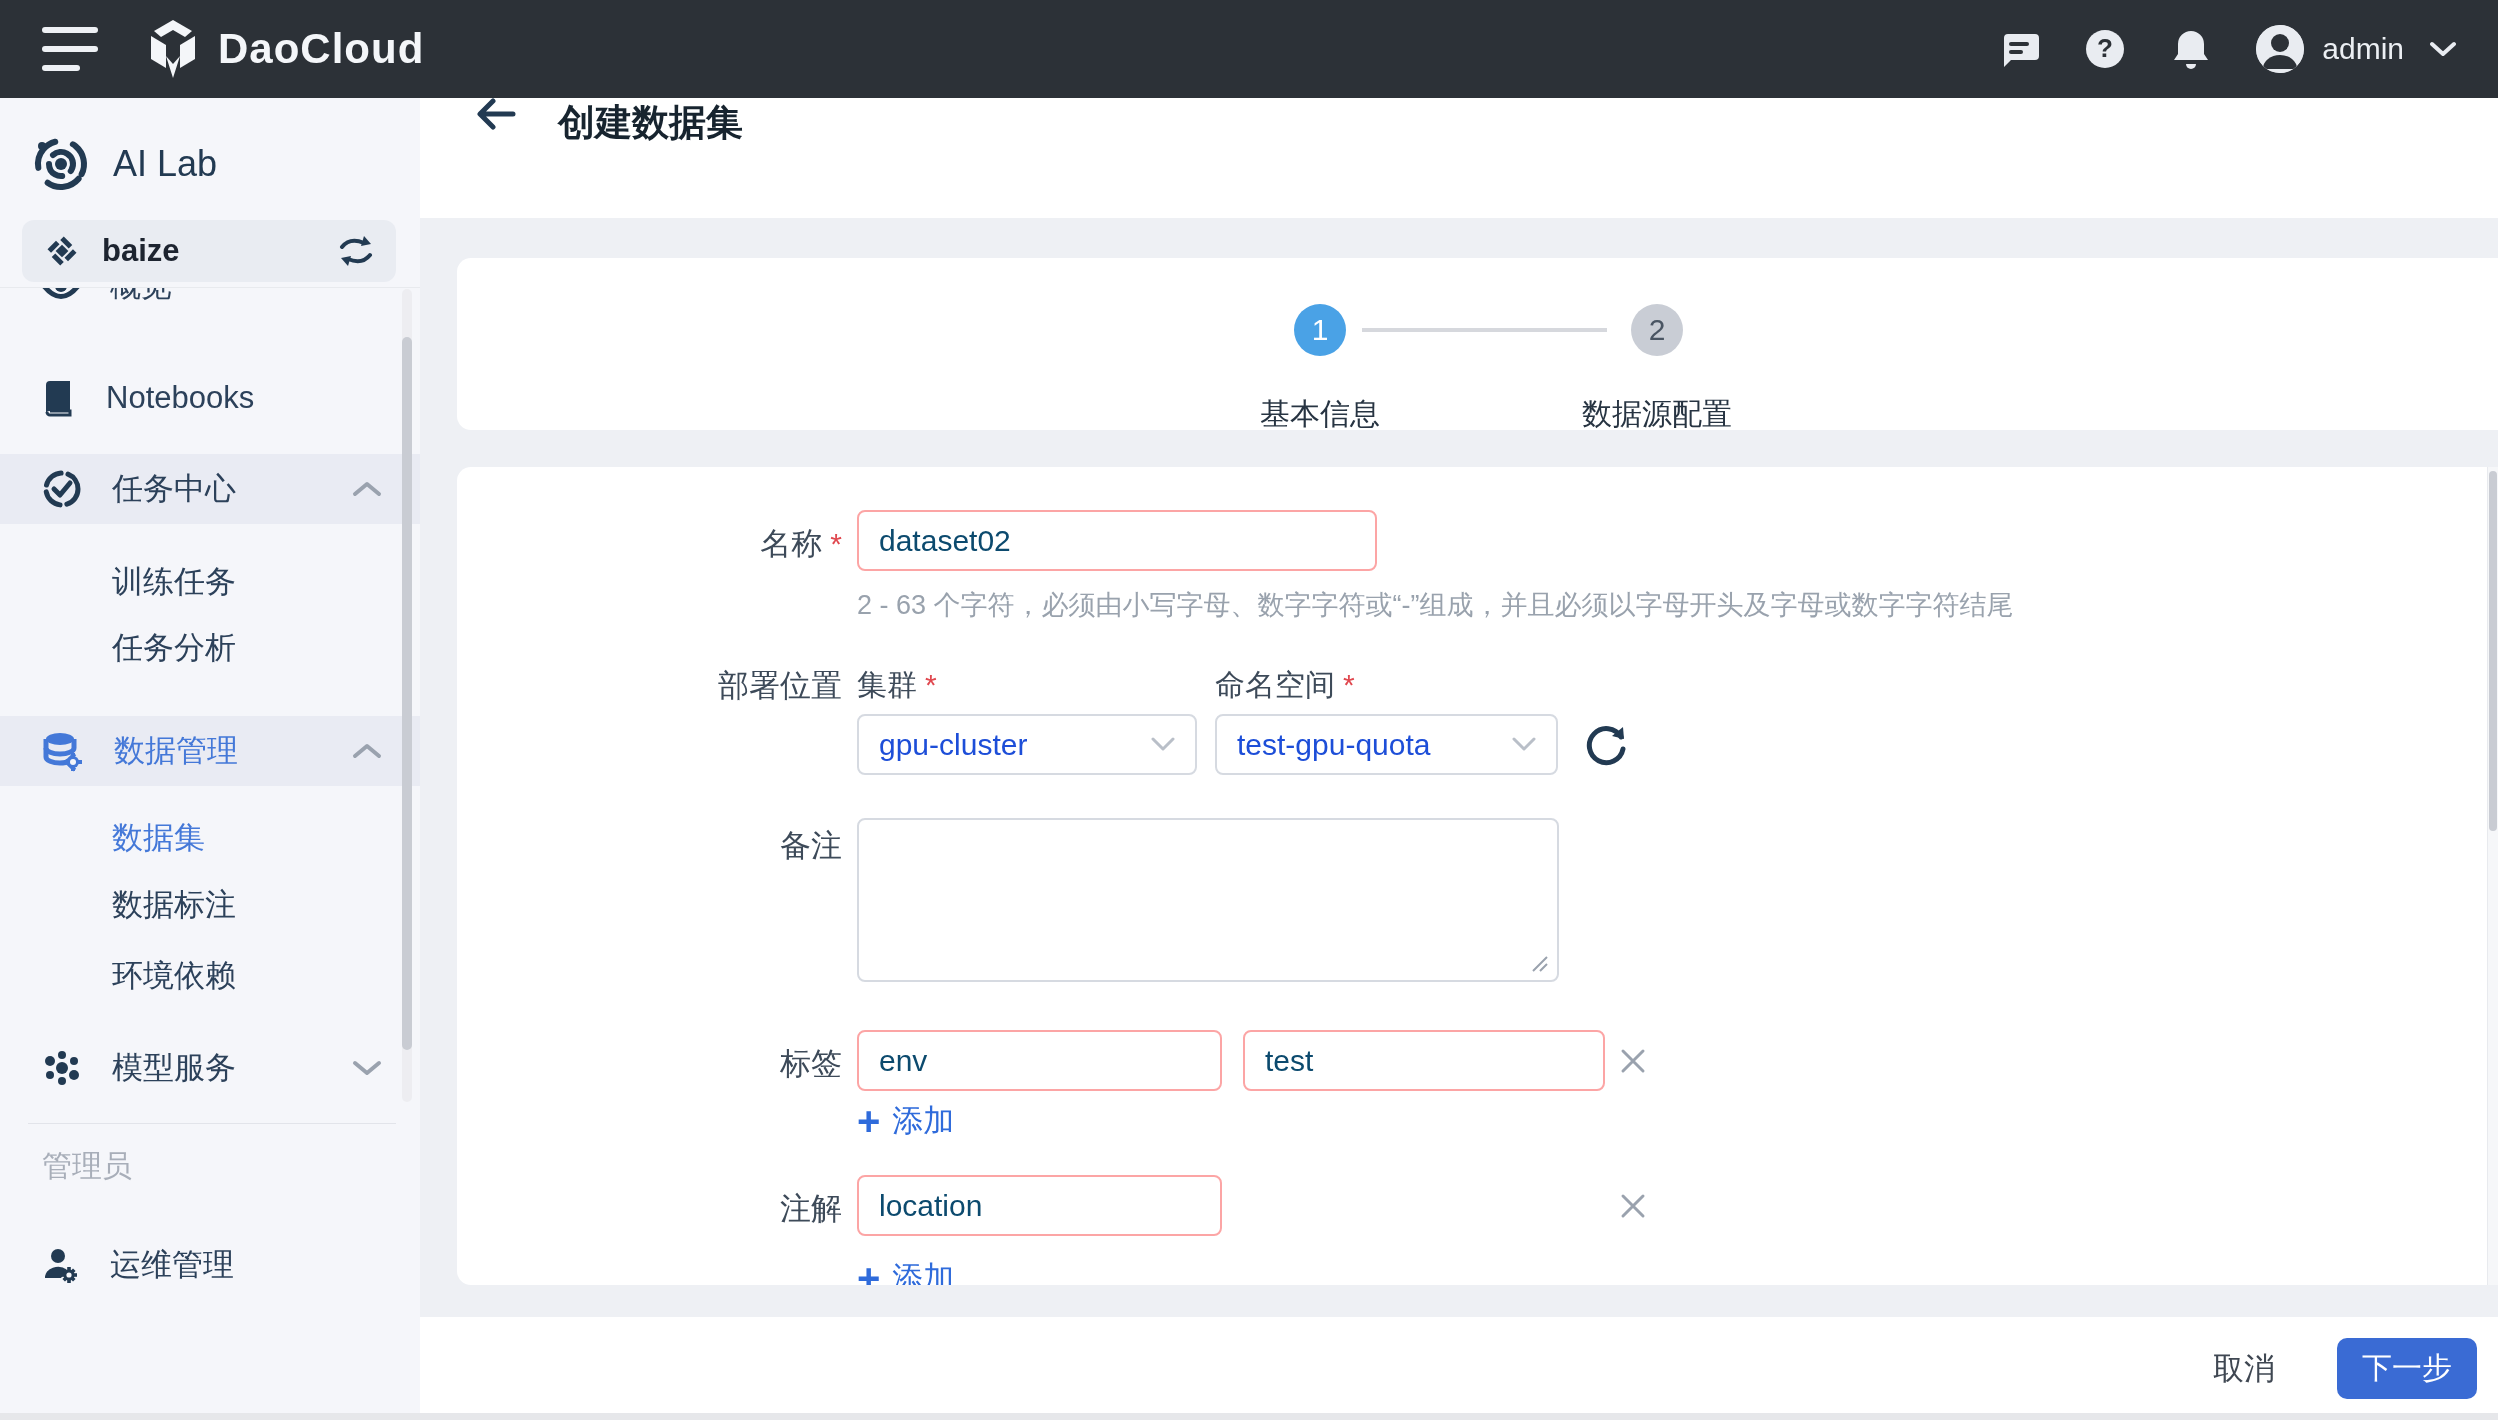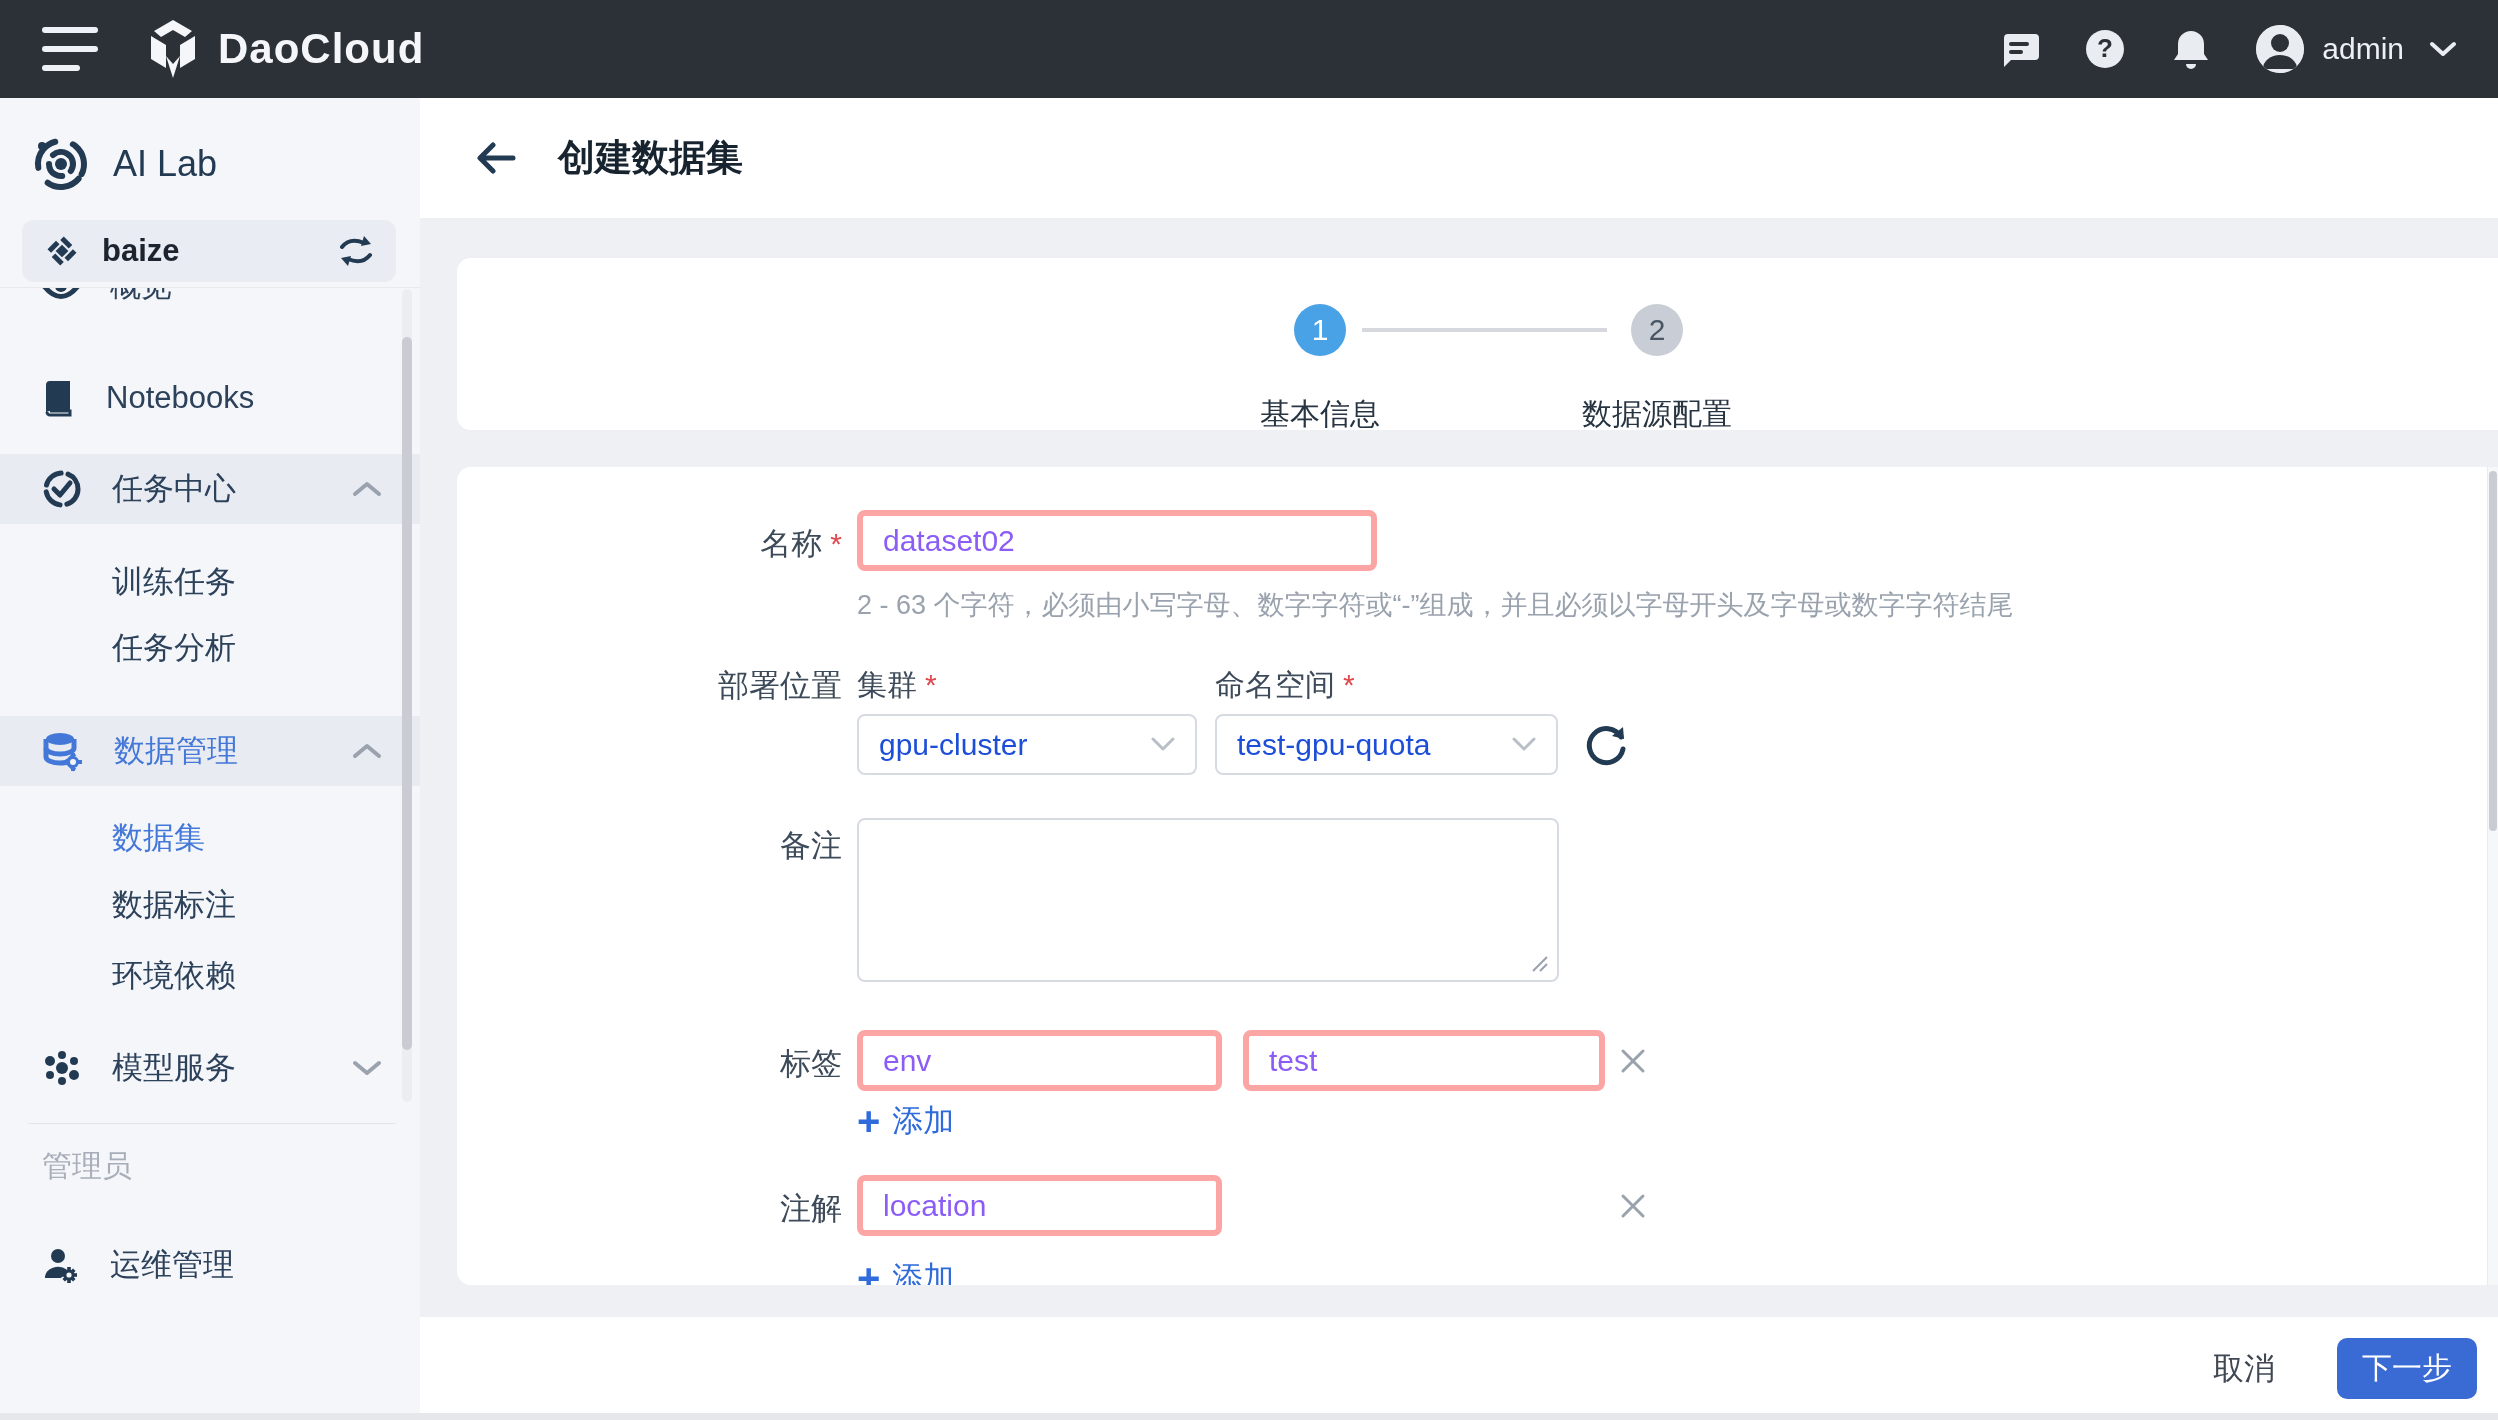--- a/index.html
+++ b/index.html
@@ -36,36 +36,36 @@
   .mt48{margin-top:48px;} .mt24{margin-top:24px;} .mt26{margin-top:26px;} .mt2{margin-top:2px;}
   .mt36{margin-top:36px;} .mt20{margin-top:20px;} .mt7{margin-top:7px;} .mt3{margin-top:3px;} .mt25{margin-top:25px;}
   .side-track { position:absolute; right:8px; top:191px; width:10px; height:813px; background:#ededf1; border-radius:5px; }
   .side-thumb { position:absolute; right:8px; top:239px; width:10px; height:713px; background:#c9ccd3; border-radius:5px; }
   .side-divider { position:absolute; top:1025px; left:28px; right:24px; border-top:1px solid #e2e4ea; }
   .section-label { position:absolute; top:1048px; left:42px; font-size:30px; color:#a8aeb9; }
   .ops-row { position:absolute; top:1135px; left:0; right:0; height:64px; display:flex; align-items:center; padding-left:42px; gap:30px; font-size:31px; color:#2c415a; cursor:pointer; }
 
   
   .main { position:absolute; left:420px; top:98px; right:0; bottom:0; background:#eef0f4; }
-  .page-header { position:absolute; top:0; left:0; right:0; height:120px; background:#fff; display:flex; align-items:center; padding-left:56px; gap:42px; }
+  .page-header { position:absolute; top:0; left:0; right:0; height:120px; background:#fff; display:flex; align-items:flex-start; padding-left:56px; gap:42px; }
   .back-btn { display:flex; cursor:pointer; }
   .page-title { font-size:37px; font-weight:bold; color:#17242f; }
 
   .stepper-card { position:absolute; top:160px; left:37px; right:0; height:172px; background:#fff; border-radius:14px 0 0 14px; }
   .step-circle { position:absolute; top:46px; width:52px; height:52px; border-radius:50%; display:flex; align-items:center; justify-content:center; font-size:30px; }
   .step-1 { left:837px; background:#4aa2e6; color:#fff; }
   .step-2 { left:1174px; background:#c9cdd5; color:#4a5563; }
   .step-line { position:absolute; left:905px; width:245px; top:70px; height:4px; background:#d6d8dd; }
   .step-label { position:absolute; top:136px; width:260px; text-align:center; font-size:30px; color:#273442; }
   .step-label-1 { left:733px; } .step-label-2 { left:1070px; }
 
   .form-card { position:absolute; top:369px; left:37px; right:0; height:818px; background:#fff; border-radius:14px 0 0 14px; overflow:hidden; }
   .f-label { position:absolute; left:45px; width:340px; text-align:right; font-size:31px; color:#3d4a59; }
   .star { color:#e0484f; margin-left:8px; font-size:30px; }
-  .t-input { position:absolute; height:61px; border:6px solid #fca5a5; border-radius:8px; font-size:30px; color:#8b5cf6; padding:0 20px; background:#fff; font-family:"Liberation Sans",sans-serif; outline:none; }
+  .t-input { position:absolute; height:61px; border:2px solid #fca5a5; border-radius:8px; font-size:30px; color:#0c4a6e; padding:0 20px; background:#fff; font-family:"Liberation Sans",sans-serif; outline:none; }
   .hint { position:absolute; left:400px; top:120px; font-size:27px; color:#99a2ad; }
   .sub-label { position:absolute; font-size:30px; color:#3d4a59; }
   .dropdown { position:absolute; top:247px; height:61px; border:2px solid #d6dae1; border-radius:8px; display:flex; align-items:center; padding:0 20px; font-size:30px; color:#1d4ed8; cursor:pointer; background:#fff; }
   .dd-caret { margin-left:auto; display:flex; }
   .refresh-btn { position:absolute; left:1128px; top:256px; width:44px; height:44px; cursor:pointer; display:flex; }
   .t-area { position:absolute; left:400px; top:351px; width:702px; height:164px; border:2px solid #d6dae1; border-radius:8px; font-size:30px; padding:14px 20px; resize:none; font-family:"Liberation Sans",sans-serif; outline:none; }
   .resize-grip { position:absolute; left:1072px; top:486px; pointer-events:none; }
   .kv-close { position:absolute; left:1158px; width:36px; height:36px; display:flex; align-items:center; justify-content:center; cursor:pointer; }
   .add-link { position:absolute; left:400px; display:flex; align-items:center; gap:12px; color:#2f6bdb; font-size:31px; cursor:pointer; }
   .add-plus { font-size:40px; font-weight:bold; line-height:30px; }

